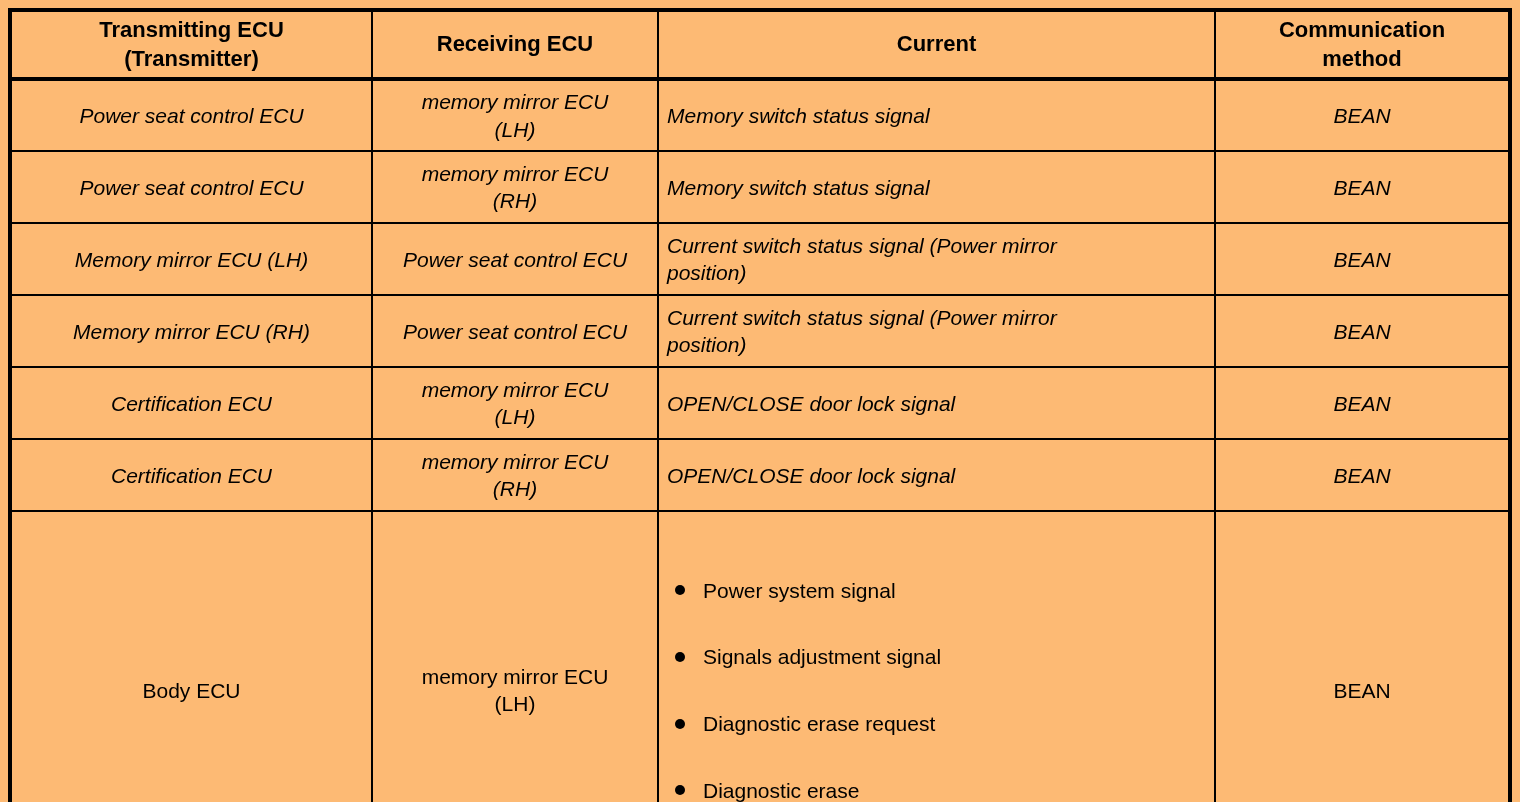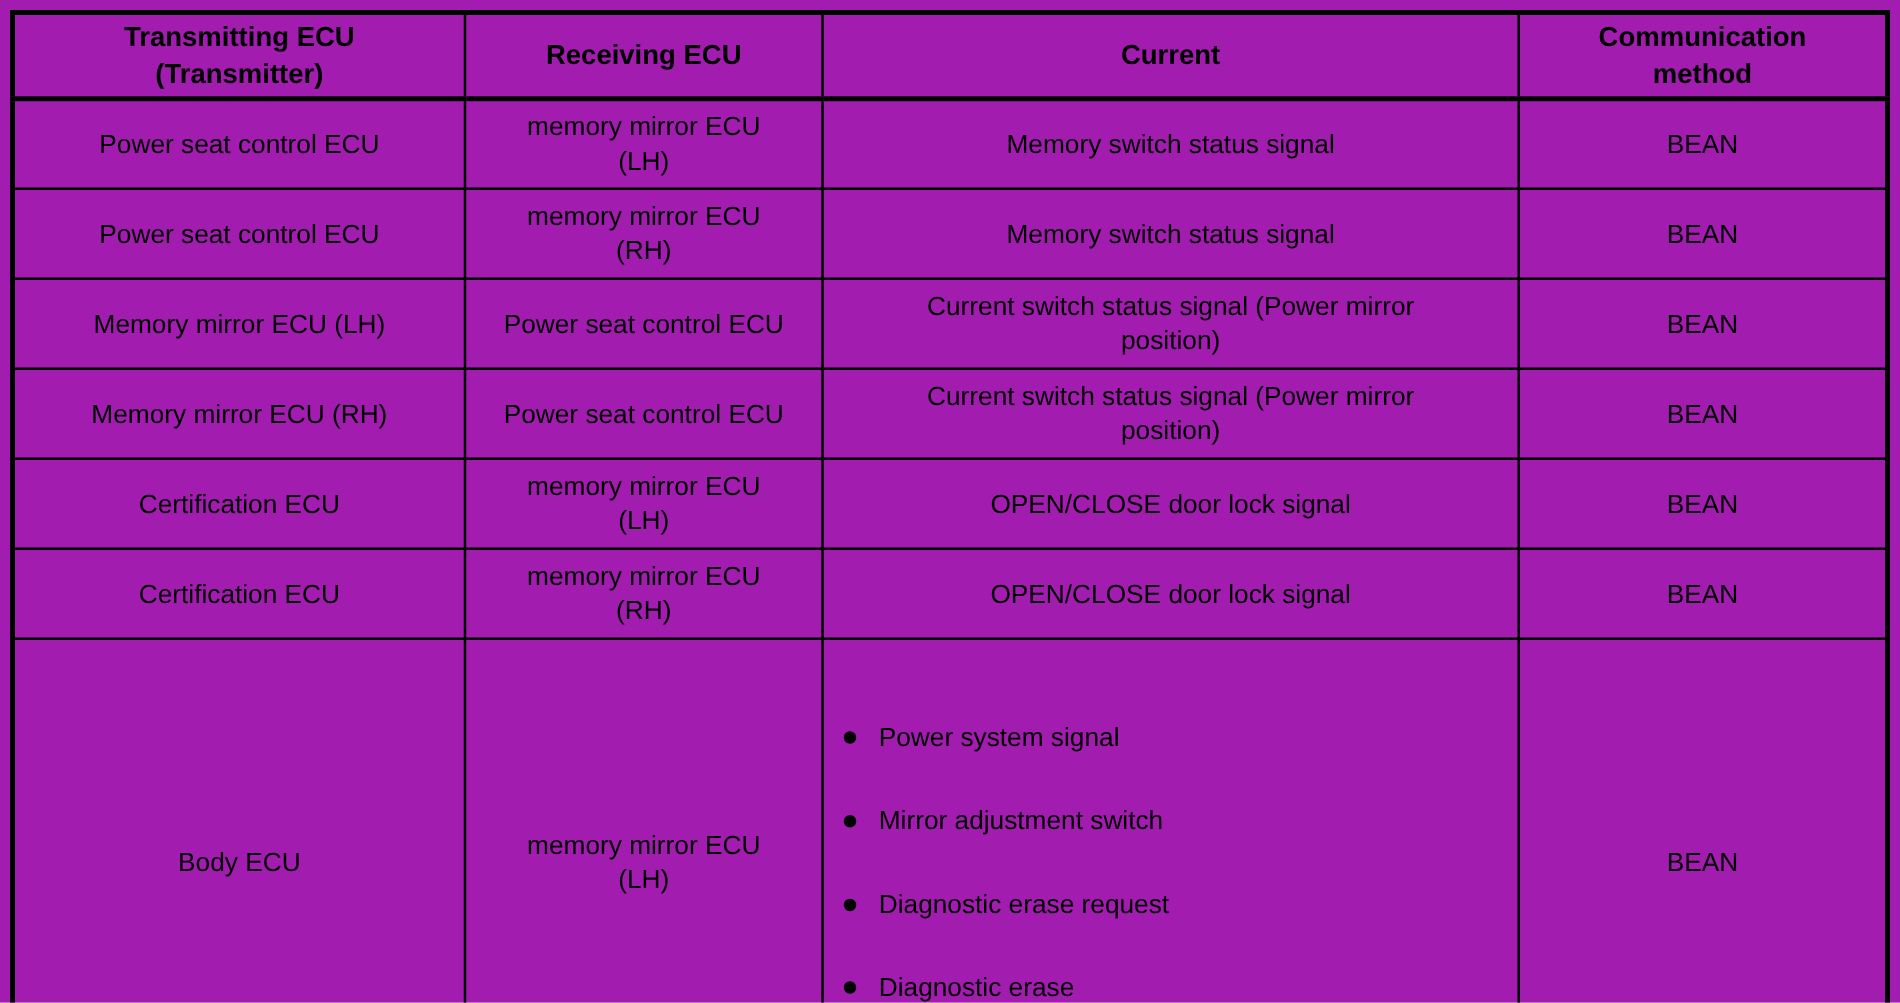--- a/index.html
+++ b/index.html
@@ -6,21 +6,21 @@
   html, body {
     margin: 0;
     padding: 0;
     background: #ffffff;
     color: #000000;
     font-family: "Liberation Sans", sans-serif;
   }
   .page {
     width: 1520px;
     height: 802px;
-    background: #a21caf;
+    background: #fdba74;
     padding: 8px 8px;
   }
   table.ecu-table {
     border-collapse: collapse;
     table-layout: fixed;
     width: 1504px;
     border: 4px solid #000000;
   }
   th, td {
     border: 2px solid #000000;
@@ -32,24 +32,24 @@
     white-space: pre-line;
   }
   thead th {
     font-weight: bold;
     font-size: 22px;
     text-align: center;
     height: 64px;
     border-bottom: 4px solid #000000;
     line-height: 1.3;
   }
-  tr.row-normal { height: 72px; }
+  tr.row-normal { height: 72px; font-style: italic; }
   tr.row-tall   { height: 138px; }
   td.cell-center { text-align: center; }
-  td.cell-left   { text-align: center; }
+  td.cell-left   { text-align: left; }
   ul.bullet-list {
     list-style: none;
     margin: 0;
     padding: 0 0 0 8px;
   }
   ul.bullet-list li {
     display: flex;
     align-items: center;
     margin: 6px 0;
     font-size: 21px;
@@ -134,21 +134,21 @@
         <td class="cell-center">memory mirror ECU
 (LH)</td>
         <td class="cell-left">
           <ul class="bullet-list">
             <li>
                 <span class="bullet"></span>
                 <span>Power system signal</span>
               </li>
             <li>
                 <span class="bullet"></span>
-                <span>Mirror adjustment switch</span>
+                <span>Signals adjustment signal</span>
               </li>
             <li>
                 <span class="bullet"></span>
                 <span>Diagnostic erase request</span>
               </li>
             <li>
                 <span class="bullet"></span>
                 <span>Diagnostic erase</span>
               </li>
           </ul>

